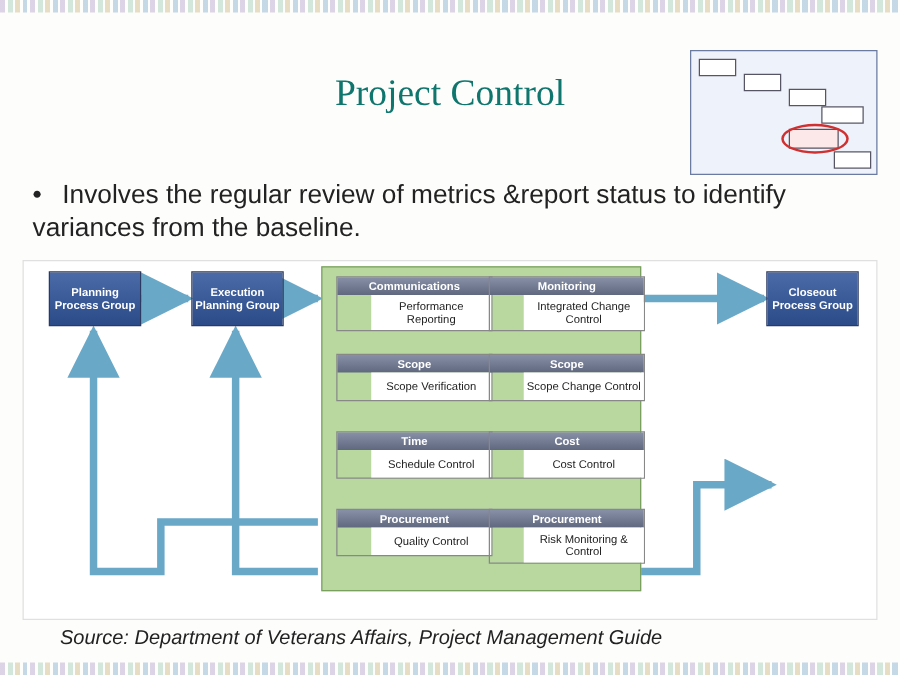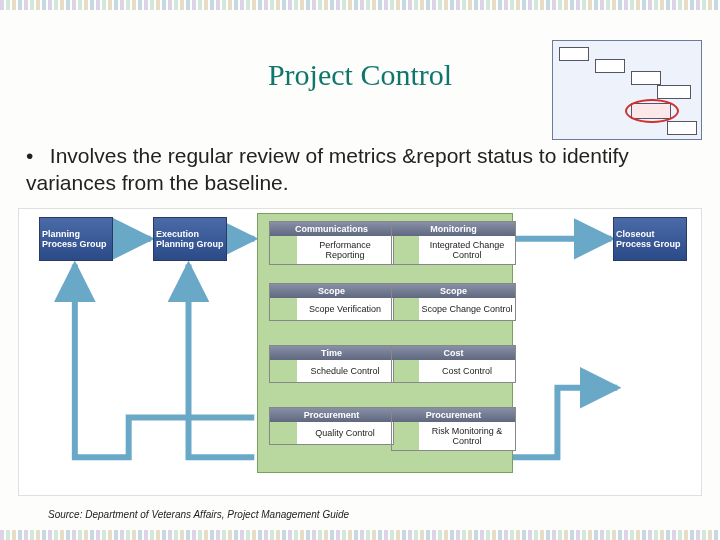--- a/index.html
+++ b/index.html
@@ -51,21 +51,21 @@
   }
   
   .diagram {
     position: absolute; top: 208px; left: 18px; right: 18px; bottom: 44px;
     background: #fff; border: 1px solid #e0e0e0;
   }
   .pg-box {
     position: absolute; width: 74px; height: 44px;
     background: linear-gradient(#4a6aa8,#2a4a88);
     border: 1px solid #2a3a60; color: #fff;
-    font-size: 9px; font-weight: bold; text-align: left;
+    font-size: 9px; font-weight: bold; text-align: center;
     display: flex; align-items: center; justify-content: center;
     padding: 2px;
   }
   .green-panel {
     position: absolute; background: #b8d8a0;
     border: 1px solid #7aa060;
   }
   .cell {
     position: absolute; width: 125px;
     border: 1px solid #888;
@@ -75,21 +75,21 @@
     background: linear-gradient(#8890a8,#606880);
     color: #fff; font-weight: bold; padding: 2px 0;
   }
   .cell .body {
     background: #fff; color: #222; padding: 4px 2px;
     min-height: 22px; display:flex; align-items:center; justify-content:center;margin-left:27px;
   }
   svg.arrows { position:absolute; inset:0; width:100%; height:100%; pointer-events:none; }
   .source-line {
     position: absolute; bottom: 20px; left: 48px;
-    font-size: 10px; font-style: italic; color: #222;
+    font-size: 16px; font-style: italic; color: #222;
     font-family: Arial, sans-serif;
     margin-top: 44px;
   }
 </style>
 </head>
 <body>
 
 <div class="stripe-band stripe-top"></div>
 <div class="stripe-band stripe-bottom"></div>
 

